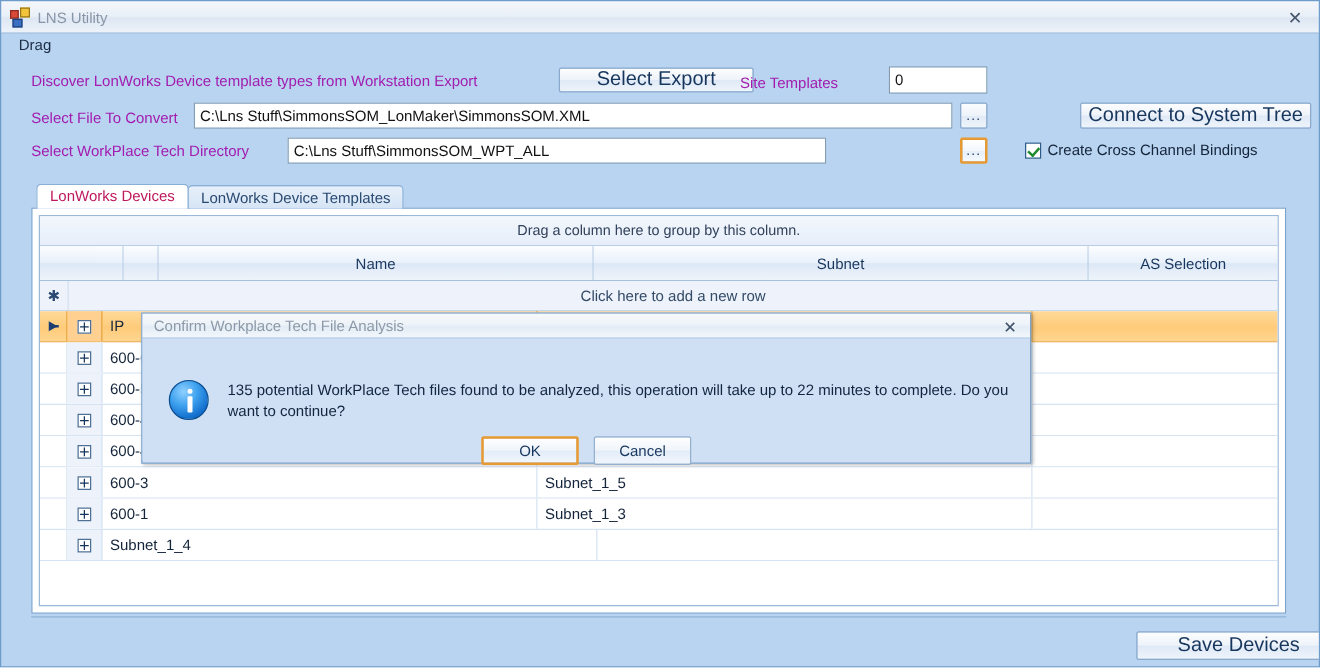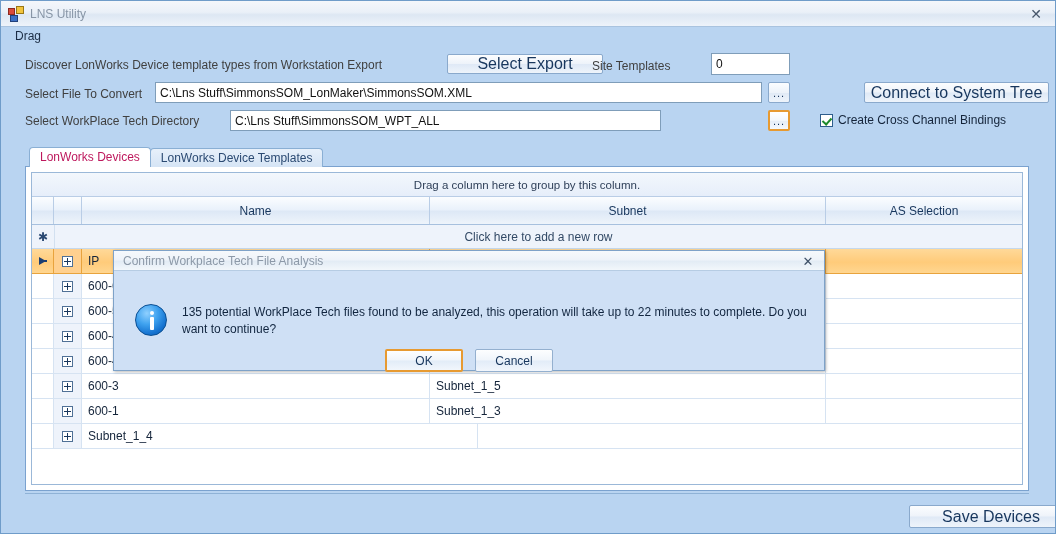--- a/index.html
+++ b/index.html
@@ -64,21 +64,21 @@
     padding: 2px 8px;
     margin-left: 6px;
     font-size: 12px;
     color: #1b2c44;
   }
 
   
   .lbl {
     position: absolute;
     font-size: 12px;
-    color: #404040;
+    color: #a21caf;
     white-space: nowrap;
   }
   .btn {
     position: absolute;
     box-sizing: border-box;
     background: linear-gradient(to bottom, #fcfdfe 0%, #eef3fa 48%, #dfe9f6 52%, #eef4fb 100%);
     border: 1px solid #8aa9cc;
     border-radius: 2px;
     color: #17365d;
     font-size: 16px;
@@ -195,20 +195,21 @@
     border-bottom: 1px solid #b9cde6;
     display: flex; align-items: center; justify-content: center;
     font-size: 11.5px; color: #30415a;
   }
   .hdr-row {
     display: flex;
     height: 28px;
     box-sizing: border-box;
     background: linear-gradient(to bottom, #fbfdff 0%, #e8f0fa 48%, #dde8f6 52%, #eef4fb 100%);
     border-bottom: 1px solid #a7c0de;
+    padding-left: 45px;
   }
   .hdr-cell {
     box-sizing: border-box;
     border-right: 1px solid #b9cde6;
     display: flex; align-items: center; justify-content: center;
     font-size: 12px; color: #17365d;
     background: linear-gradient(to bottom, #fbfdff 0%, #e9f1fb 48%, #dde8f6 52%, #eef4fb 100%);
   }
   .newrow {
     display: flex;

